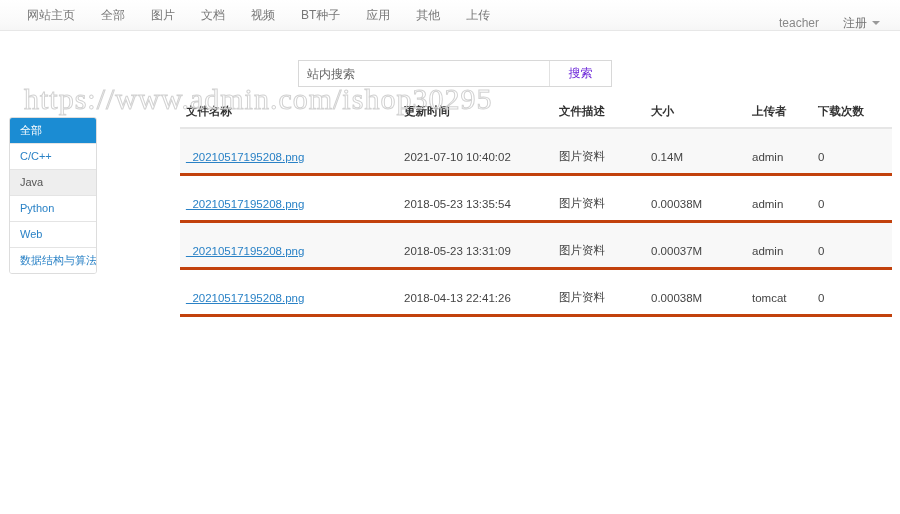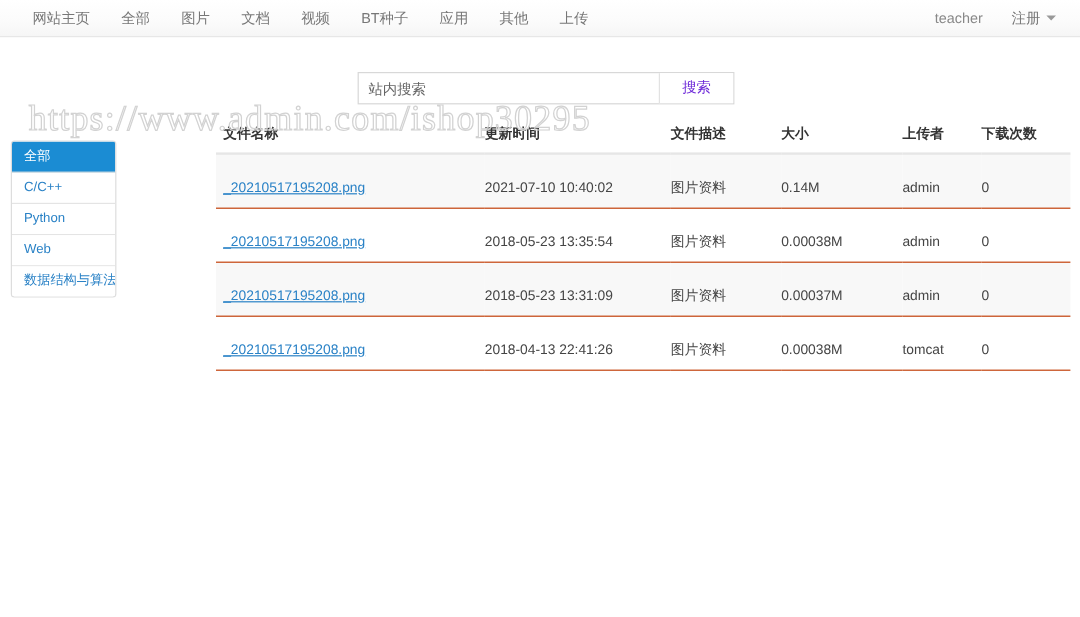--- a/index.html
+++ b/index.html
@@ -38,21 +38,21 @@
     font-size: 12px;
     color: #777777;
     padding: 0 13px;
     line-height: 30px;
     white-space: nowrap;
     cursor: pointer;
   }
 
   .nav-right {
     position: absolute;
-    right: 16px; top: 0;
+    right: 16px; top: 8px;
     height: 30px;
     display: flex;
     align-items: center;
   }
   .nav-user {
     font-size: 12px;
     color: #888888;
     padding: 0 12px;
     line-height: 30px;
     white-space: nowrap;
@@ -175,21 +175,21 @@
   table.files th {
     text-align: left;
     font-weight: bold;
     color: #333333;
     padding: 0 0 8px 0;
     border-bottom: 2px solid #e6e6e6;
     white-space: nowrap;
   }
   table.files td {
     padding: 20px 0 9px 0;
-    border-bottom: 1px solid #c2410c;
+    border-bottom: 3px solid #c2410c;
     color: #444444;
     vertical-align: middle;
     white-space: nowrap;
   }
   table.files tbody tr:nth-child(odd) td { background: #f8f8f8; }
   table.files tbody tr:nth-child(even) td { background: #ffffff; }
 
   .col-name  { width: 218px; padding-left: 6px !important; }
   .col-time  { width: 155px; }
   .col-desc  { width: 92px; }
@@ -232,20 +232,21 @@
 <div class="search-group">
   <input class="search-input" type="text" placeholder="站内搜索" style="">
   <button class="search-btn">搜索</button>
 </div>
 
 <div class="watermark">https://www.admin.com/ishop30295</div>
 
 <div class="sidebar">
     <div class="side-item active">全部</div>
     <div class="side-item">C/C++</div>
+    <div class="side-item hover">Java</div>
     <div class="side-item">Python</div>
     <div class="side-item">Web</div>
     <div class="side-item">数据结构与算法</div>
   </div>
 
 <div class="table-wrap">
   <table class="files">
     <thead>
       <tr>
         <th class="col-name">文件名称</th>

